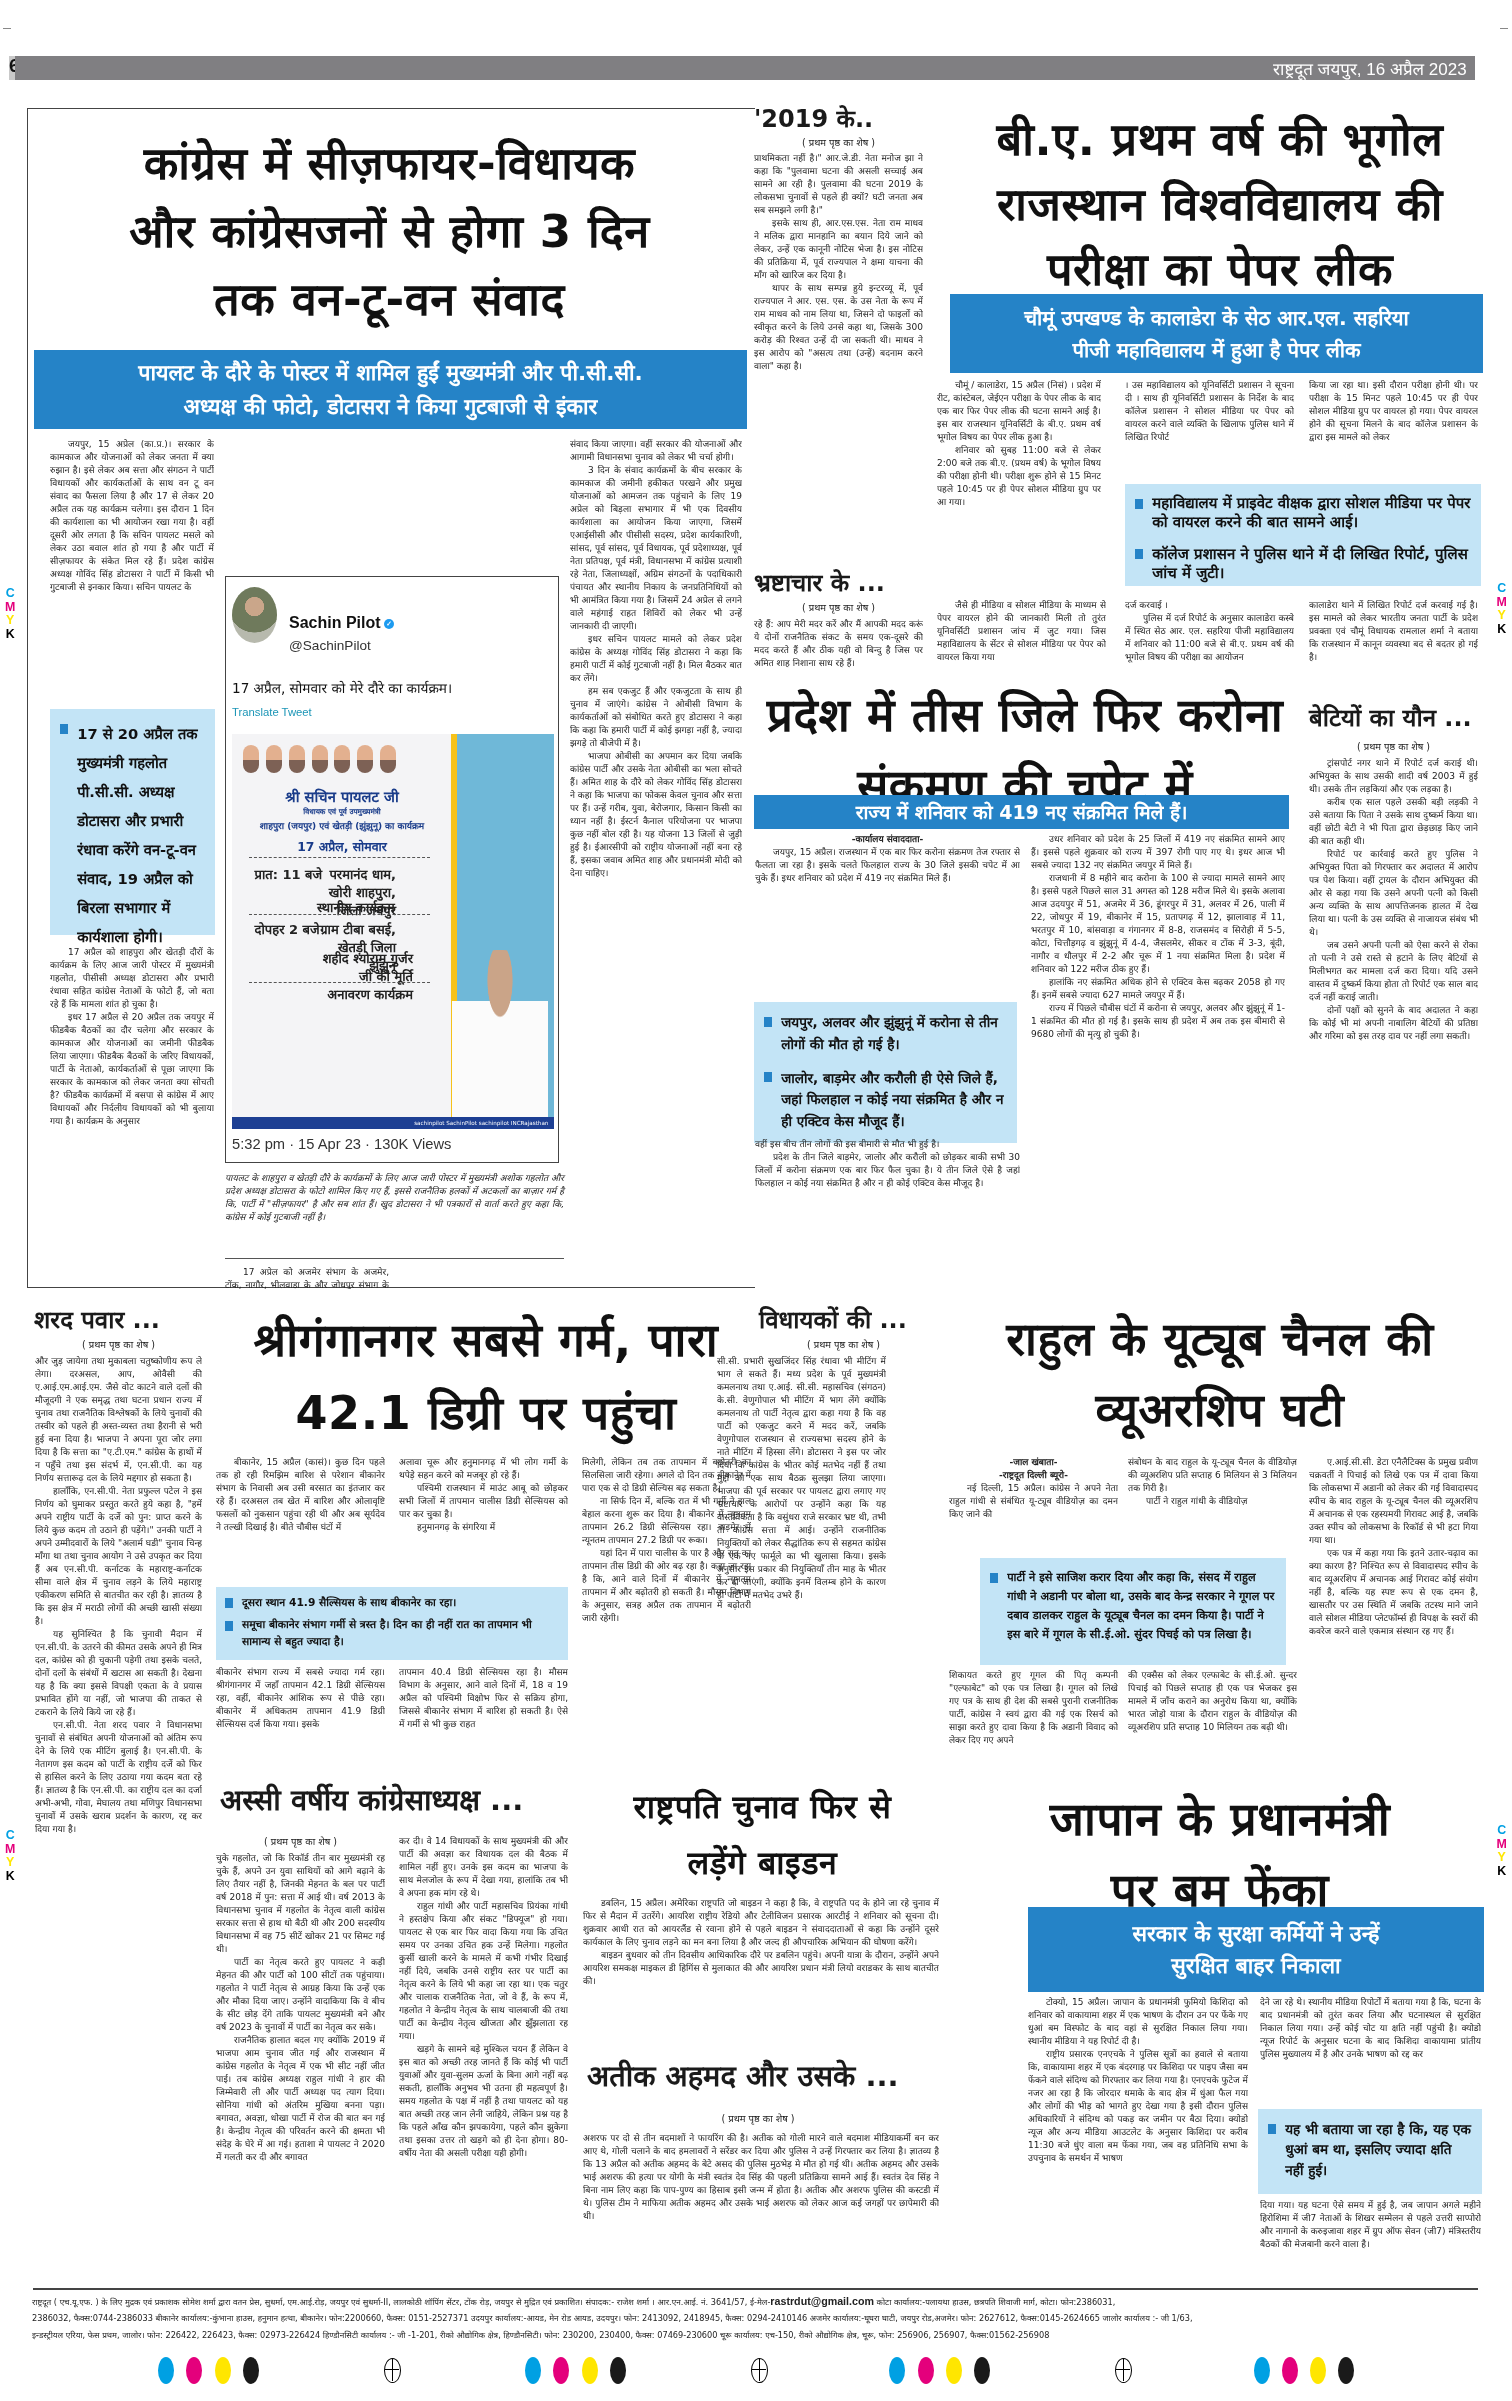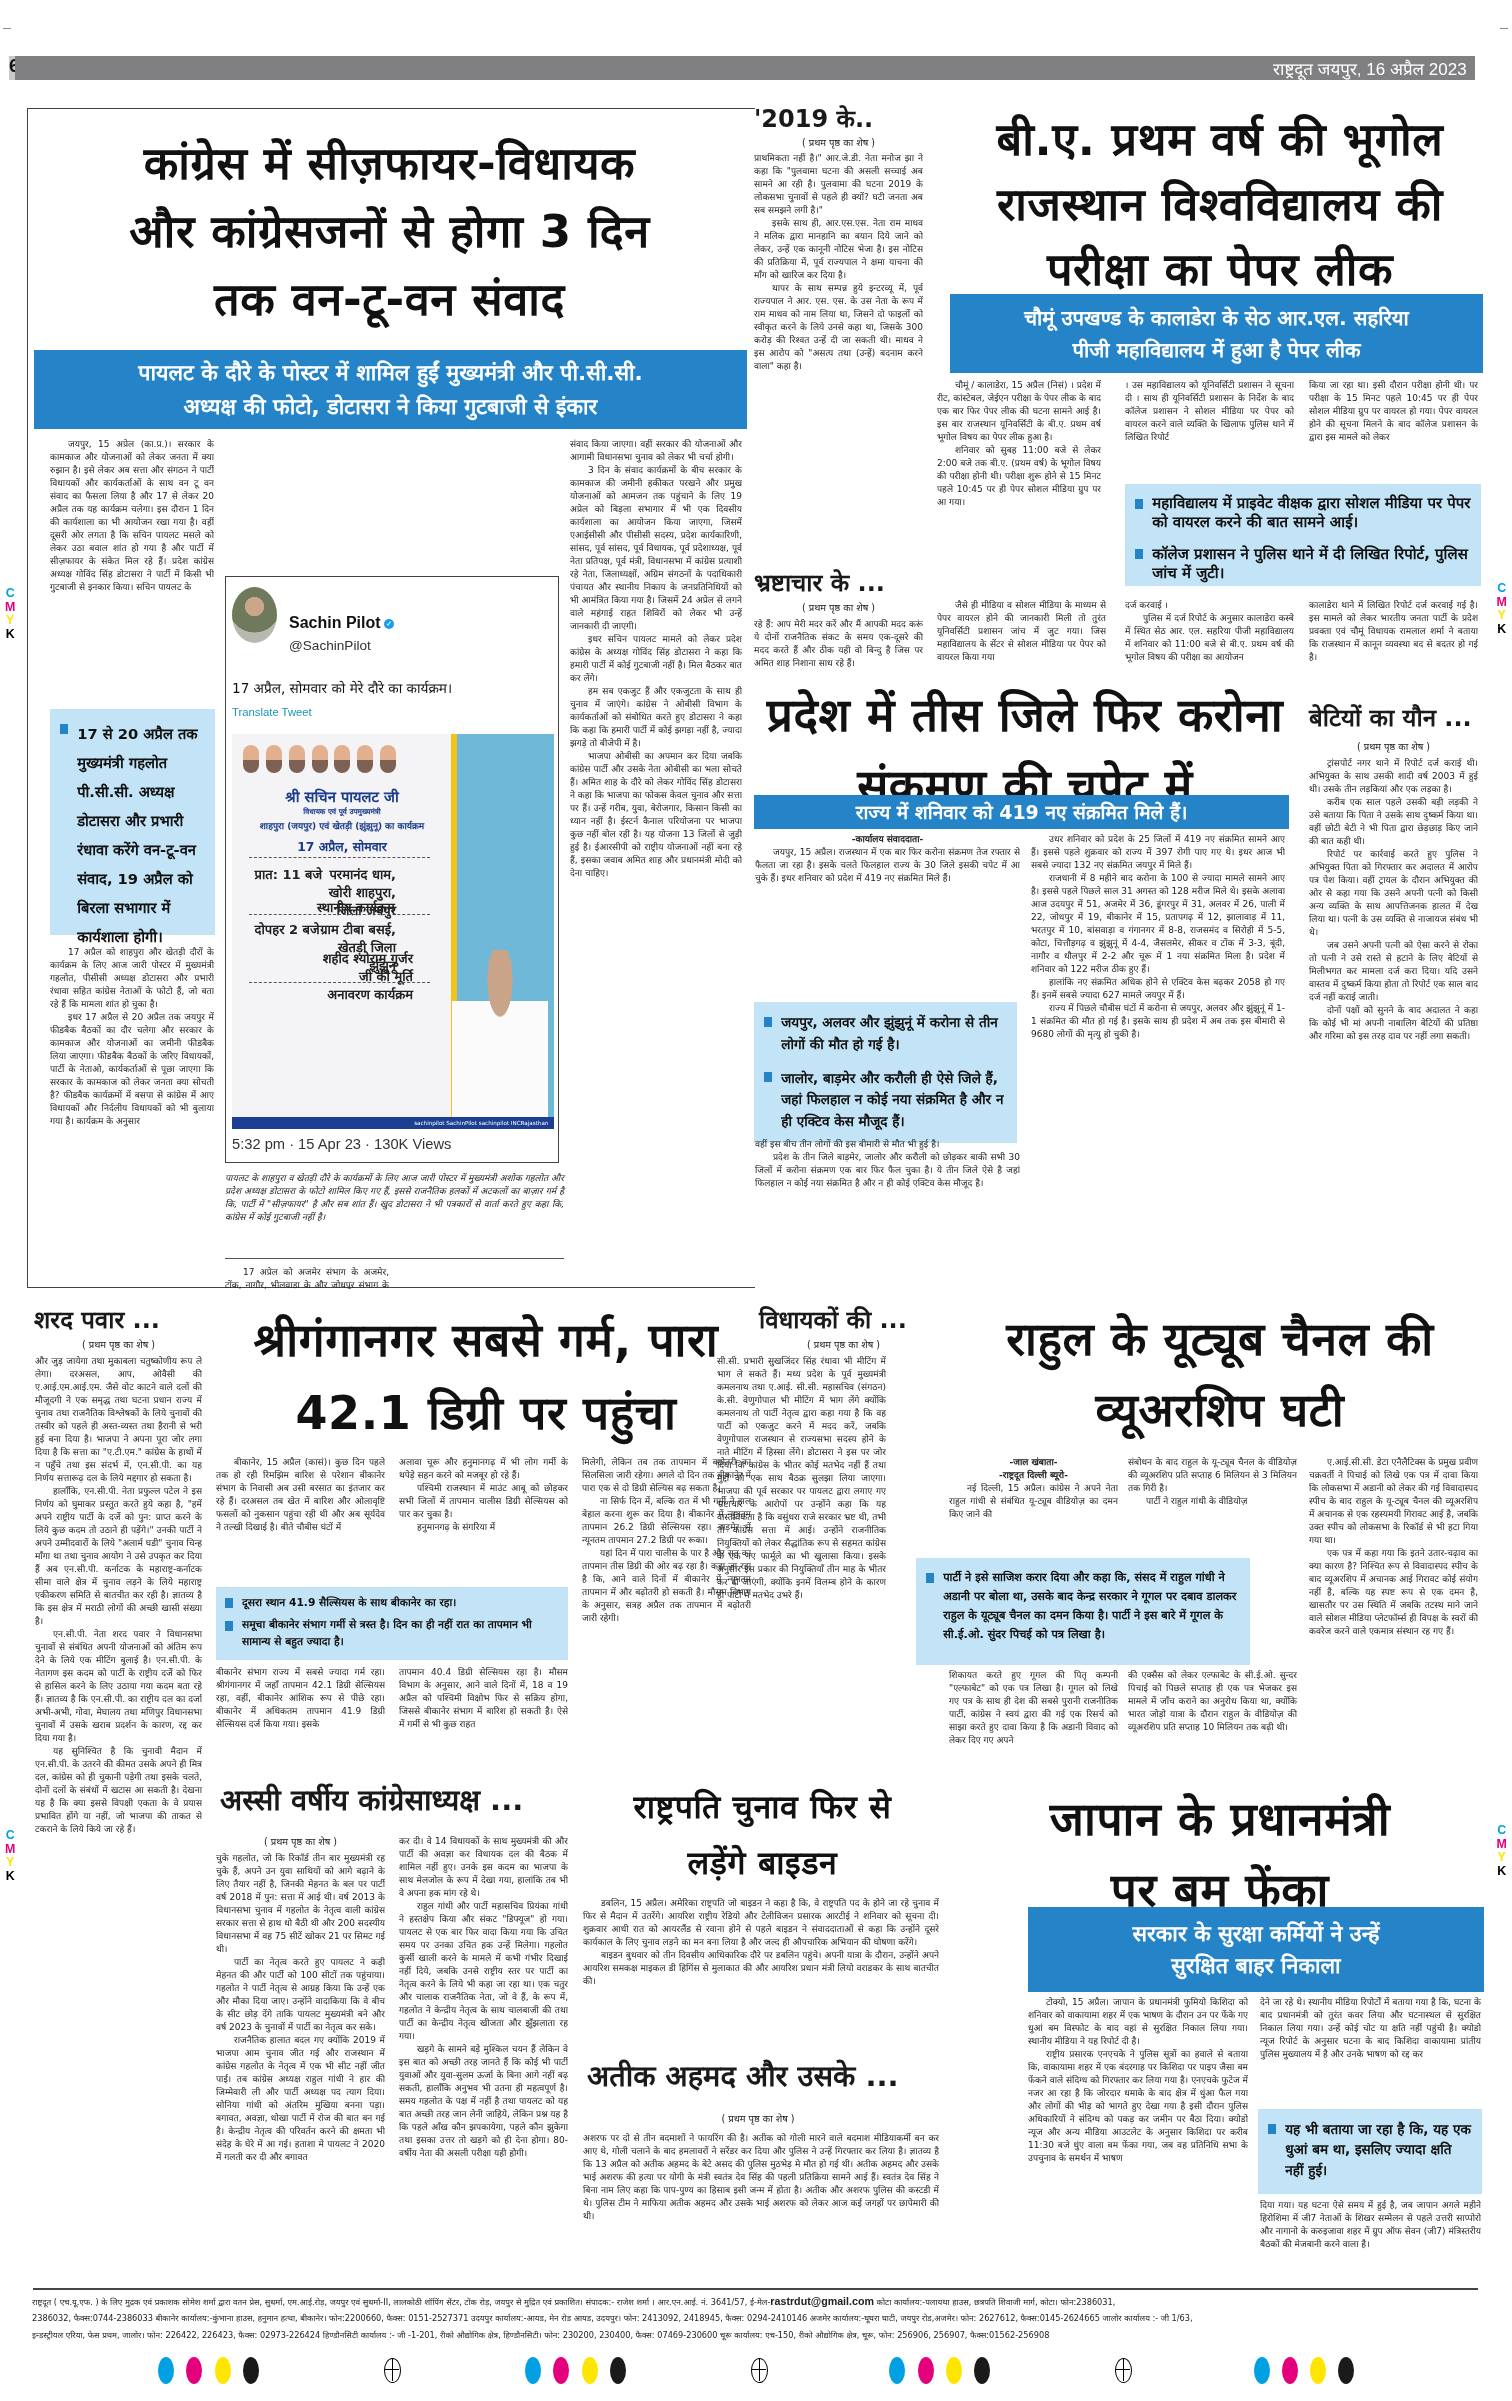--- a/index.html
+++ b/index.html
@@ -267,22 +267,22 @@
   <p>रिपोर्ट पर कार्रवाई करते हुए पुलिस ने अभियुक्त पिता को गिरफ्तार कर अदालत में आरोप पत्र पेश किया। वहीं ट्रायल के दौरान अभियुक्त की ओर से कहा गया कि उसने अपनी पत्नी को किसी अन्य व्यक्ति के साथ आपत्तिजनक हालत में देख लिया था। पत्नी के उस व्यक्ति से नाजायज संबंध भी थे।</p>
   <p>जब उसने अपनी पत्नी को ऐसा करने से रोका तो पत्नी ने उसे रास्ते से हटाने के लिए बेटियों से मिलीभगत कर मामला दर्ज करा दिया। यदि उसने वास्तव में दुष्कर्म किया होता तो रिपोर्ट एक साल बाद दर्ज नहीं कराई जाती।</p>
   <p>दोनों पक्षों को सुनने के बाद अदालत ने कहा कि कोई भी मां अपनी नाबालिग बेटियों की प्रतिष्ठा और गरिमा को इस तरह दाव पर नहीं लगा सकती।</p>
 </div>
 
 <div class="jump-title" style="left:34px;top:1302px">शरद पवार ...</div>
 <div class="jump-sub" style="left:34px;top:1338px;width:169px">( प्रथम पृष्ठ का शेष )</div>
 <div class="col" style="left:35px;top:1355px;width:167px;height:926px">
   <p style="text-indent:0">और जुड़ जायेगा तथा मुकाबला चतुष्कोणीय रूप ले लेगा। दरअसल, आप, ओवैसी की ए.आई.एम.आई.एम. जैसे वोट काटने वाले दलों की मौजूदगी ने एक समृद्ध तथा घटना प्रधान राज्य में चुनाव तथा राजनैतिक विश्लेषकों के लिये चुनावों की तस्वीर को पहले ही अस्त-व्यस्त तथा हैरानी से भरी हुई बना दिया है। भाजपा ने अपना पूरा जोर लगा दिया है कि सत्ता का "ए.टी.एम." कांग्रेस के हाथों में न पहुँचे तथा इस संदर्भ में, एन.सी.पी. का यह निर्णय सत्तारूढ़ दल के लिये मद्दगार हो सकता है।</p>
   <p>हालाँकि, एन.सी.पी. नेता प्रफुल्ल पटेल ने इस निर्णय को घुमाकर प्रस्तुत करते हुये कहा है, "हमें अपने राष्ट्रीय पार्टी के दर्जे को पुन: प्राप्त करने के लिये कुछ कदम तो उठाने ही पड़ेंगे।" उनकी पार्टी ने अपने उम्मीदवारों के लिये "अलार्म घडी" चुनाव चिन्ह माँगा था तथा चुनाव आयोग ने उसे उपकृत कर दिया हैं अब एन.सी.पी. कर्नाटक के महाराष्ट्र-कर्नाटक सीमा वाले क्षेत्र में चुनाव लड़ने के लिये महाराष्ट्र एकीकरण समिति से बातचीत कर रही है। ज्ञातव्य है कि इस क्षेत्र में मराठी लोगों की अच्छी खासी संख्या है।</p>
+  <p>यह सुनिश्चित है कि चुनावी मैदान में एन.सी.पी. के उतरने की कीमत उसके अपने ही मित्र दल, कांग्रेस को ही चुकानी पड़ेगी तथा इसके चलते, दोनों दलों के संबंधों में खटास आ सकती है। देखना यह है कि क्या इससे विपक्षी एकता के वे प्रयास प्रभावित होंगे या नहीं, जो भाजपा की ताकत से टकराने के लिये किये जा रहे हैं।</p>
   <p>एन.सी.पी. नेता शरद पवार ने विधानसभा चुनावों से संबंधित अपनी योजनाओं को अंतिम रूप देने के लिये एक मीटिंग बुलाई है। एन.सी.पी. के नेतागण इस कदम को पार्टी के राष्ट्रीय दर्जे को फिर से हासिल करने के लिए उठाया गया कदम बता रहे हैं। ज्ञातव्य है कि एन.सी.पी. का राष्ट्रीय दल का दर्जा अभी-अभी, गोवा, मेघालय तथा मणिपुर विधानसभा चुनावों में उसके खराब प्रदर्शन के कारण, रद्द कर दिया गया है।</p>
-  <p>यह सुनिश्चित है कि चुनावी मैदान में एन.सी.पी. के उतरने की कीमत उसके अपने ही मित्र दल, कांग्रेस को ही चुकानी पड़ेगी तथा इसके चलते, दोनों दलों के संबंधों में खटास आ सकती है। देखना यह है कि क्या इससे विपक्षी एकता के वे प्रयास प्रभावित होंगे या नहीं, जो भाजपा की ताकत से टकराने के लिये किये जा रहे हैं।</p>
 </div>
 
 <div class="headline" style="left:215px;top:1304px;width:542px;font-size:46px;line-height:73px">
   <div>श्रीगंगानगर सबसे गर्म, पारा</div>
   <div>42.1 डिग्री पर पहुंचा</div>
 </div>
 <div class="col" style="left:216px;top:1456px;width:169px;height:124px">
     <p>बीकानेर, 15 अप्रैल (कासं)। कुछ दिन पहले तक हो रही रिमझिम बारिश से परेशान बीकानेर संभाग के निवासी अब उसी बरसात का इंतजार कर रहे हैं। दरअसल तब खेत में बारिश और ओलावृष्टि फसलों को नुकसान पहुंचा रही थी और अब सूर्यदेव ने तल्खी दिखाई है। बीते चौबीस घंटों में</p>
   </div>
 <div class="col" style="left:399px;top:1456px;width:169px;height:124px">
@@ -324,21 +324,21 @@
 </div>
 <div class="col" style="left:949px;top:1456px;width:169px;height:102px">
   <p class="dl">-जाल खंबाता-</p>
   <p class="dl">-राष्ट्रदूत दिल्ली ब्यूरो-</p>
   <p>नई दिल्ली, 15 अप्रैल। कांग्रेस ने अपने नेता राहुल गांधी से संबंधित यू-ट्यूब वीडियोज़ का दमन किए जाने की</p>
 </div>
 <div class="col" style="left:1128px;top:1456px;width:169px;height:102px">
   <p style="text-indent:0">संबोधन के बाद राहुल के यू-ट्यूब चैनल के वीडियोज़ की व्यूअरशिप प्रति सप्ताह 6 मिलियन से 3 मिलियन तक गिरी है।</p>
   <p>पार्टी ने राहुल गांधी के वीडियोज़</p>
 </div>
-<div class="callout" style="left:916px;top:1558px;width:334px;height:107px;font-size:11.3px;line-height:19px">
+<div class="callout" style="left:980px;top:1558px;width:306px;height:107px;font-size:11.3px;line-height:19px">
   <div class="item">
       <span class="bullet-sq"></span>
       <span>पार्टी ने इसे साजिश करार दिया और कहा कि, संसद में राहुल गांधी ने अडानी पर बोला था, उसके बाद केन्द्र सरकार ने गूगल पर दबाव डालकर राहुल के यूट्यूब चैनल का दमन किया है। पार्टी ने इस बारे में गूगल के सी.ई.ओ. सुंदर पिचई को पत्र लिखा है।</span>
     </div>
 </div>
 <div class="col" style="left:949px;top:1669px;width:169px;height:96px">
     <p style="text-indent:0">शिकायत करते हुए गूगल की पितृ कम्पनी "एल्फाबेट" को एक पत्र लिखा है। गूगल को लिखे गए पत्र के साथ ही देश की सबसे पुरानी राजनीतिक पार्टी, कांग्रेस ने स्वयं द्वारा की गई एक रिसर्च को साझा करते हुए दावा किया है कि अडानी विवाद को लेकर दिए गए अपने</p>
   </div>
 <div class="col" style="left:1128px;top:1669px;width:169px;height:96px">
     <p style="text-indent:0">की एक्सैस को लेकर एल्फाबेट के सी.ई.ओ. सुन्दर पिचाई को पिछले सप्ताह ही एक पत्र भेजकर इस मामले में जाँच कराने का अनुरोध किया था, क्योंकि भारत जोड़ो यात्रा के दौरान राहुल के वीडियोज़ की व्यूअरशिप प्रति सप्ताह 10 मिलियन तक बढ़ी थी।</p>

